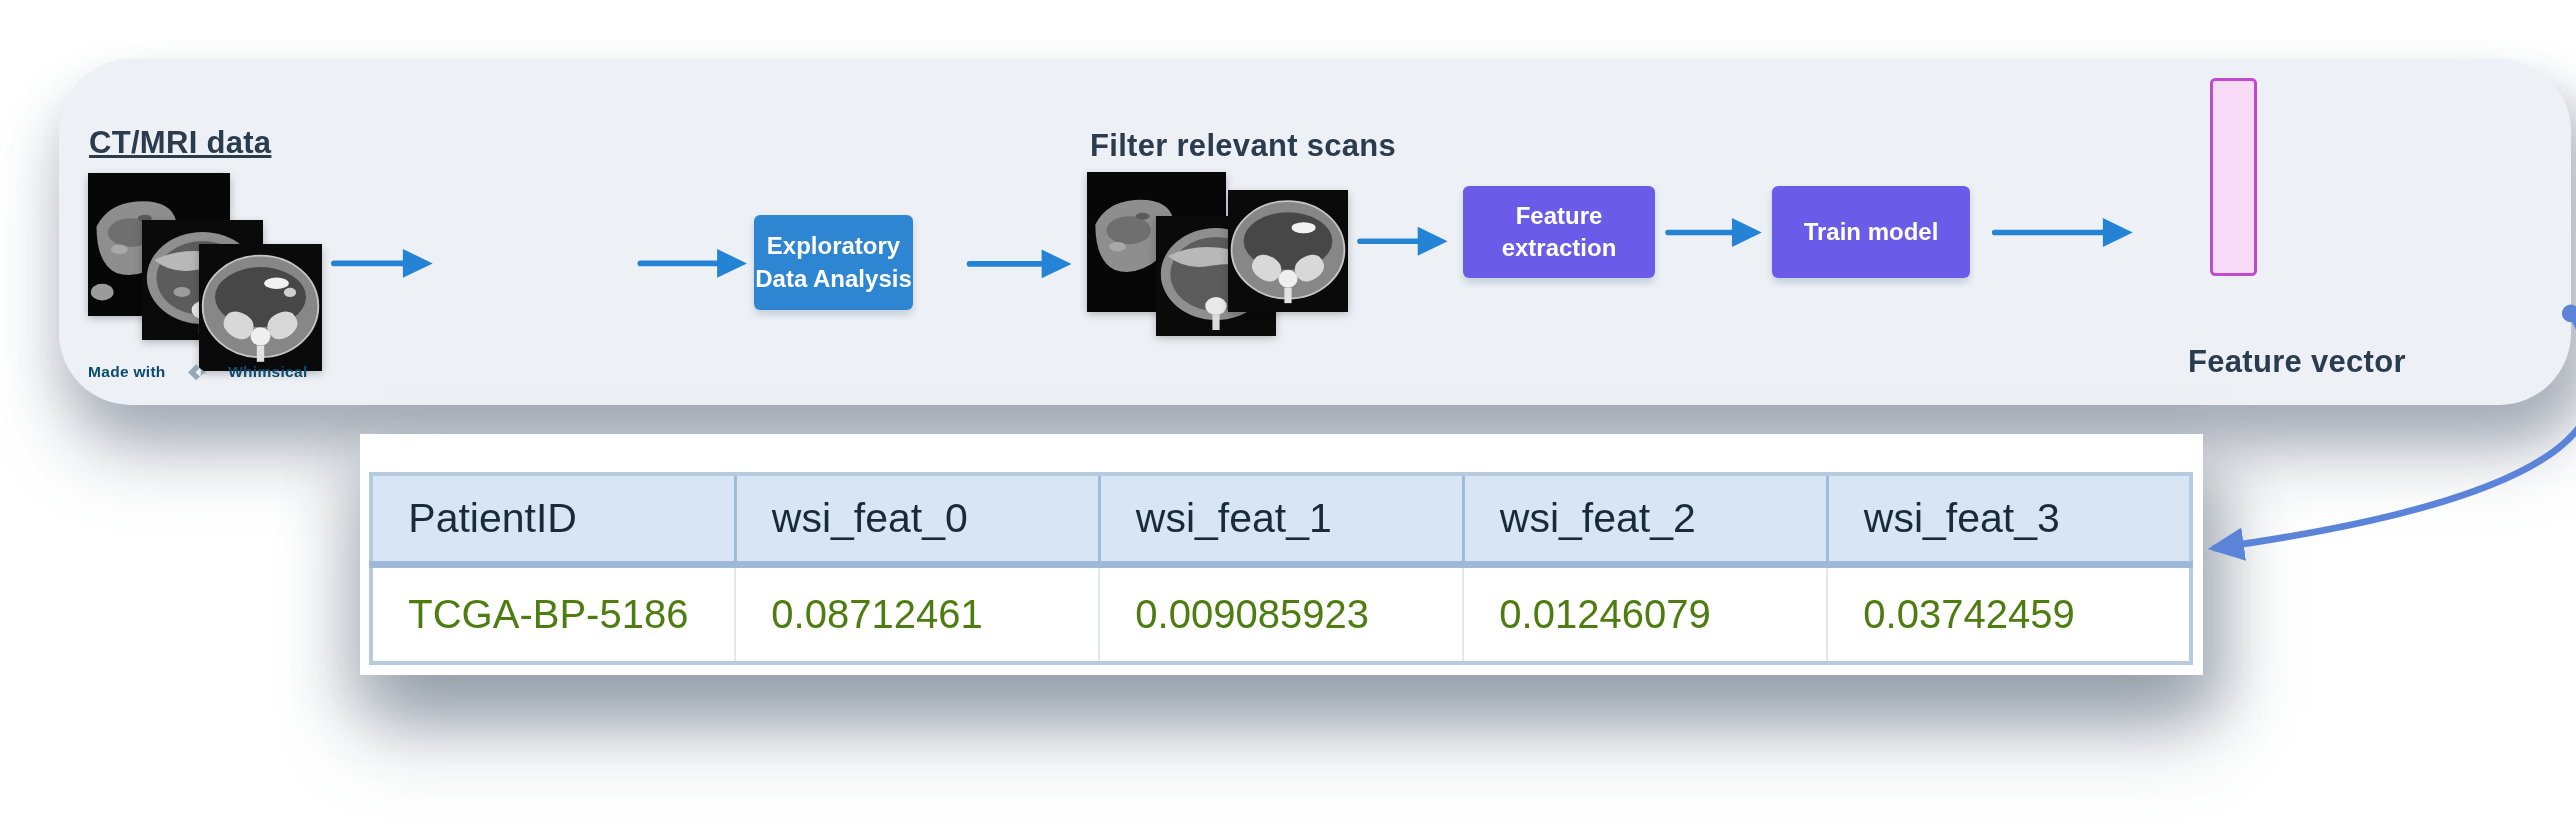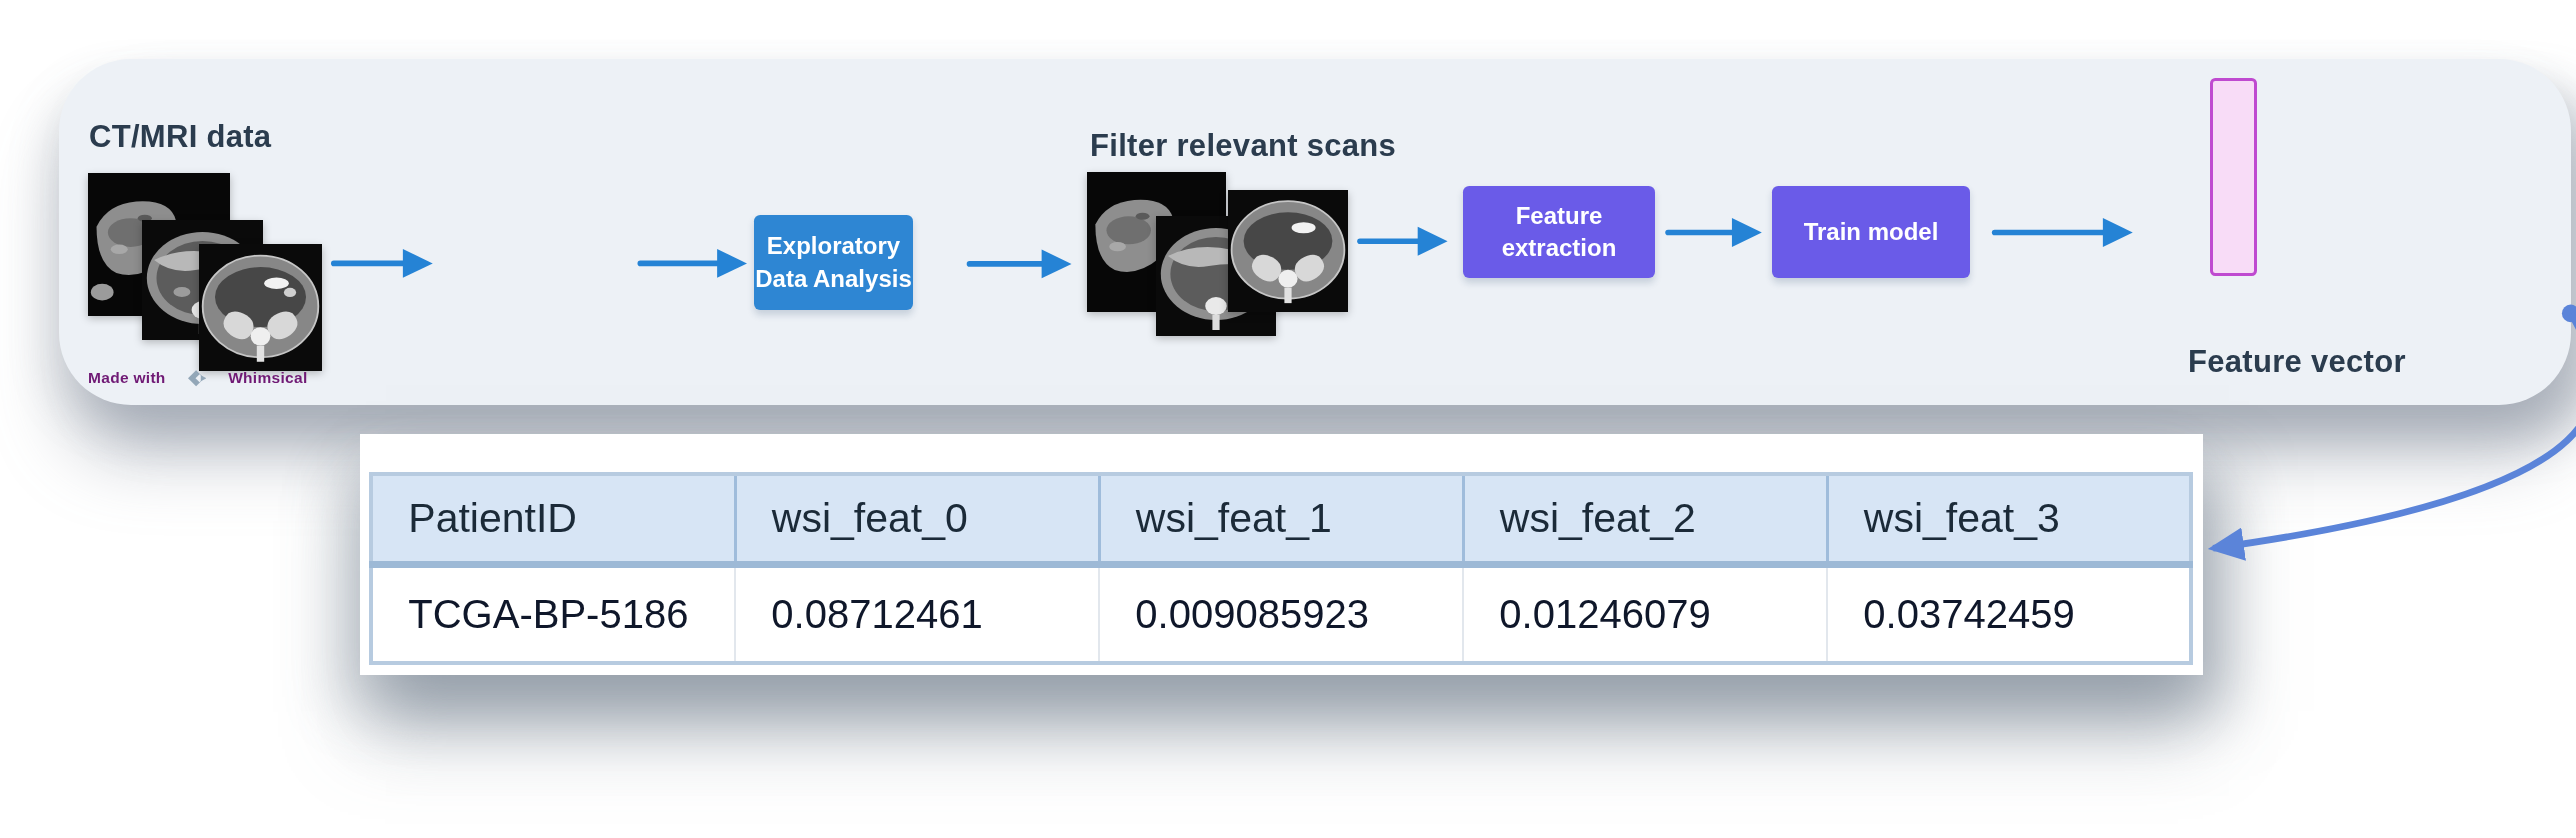--- a/index.html
+++ b/index.html
@@ -36,21 +36,21 @@
 
   .feature-vector-bar {
     position:absolute; left:2210px; top:78px; width:47px; height:198px;
     background:var(--vector-fill, #f8dcf7);
     border:3.1px solid var(--vector-border, #bf4ad0);
     border-radius:5.2px; box-sizing:border-box;
   }
 
   .watermark {
     position:absolute; left:89px; top:364px; display:flex; align-items:center; gap:22px;
-    color:#701a75; font-size:15.5px; font-weight:700; letter-spacing:0.3px;margin-top:6px;
+    color:#0c4a6e; font-size:15.5px; font-weight:700; letter-spacing:0.3px;
   }
   .watermark svg { display:block; }
 
   
   .overlay { position:absolute; left:0; top:0; width:2634px; height:839px; pointer-events:none; z-index:6; }
 
   
   .table-card {
     position:absolute; left:360px; top:434px; z-index:4;
     background:#ffffff; padding:9.3px;
@@ -68,34 +68,34 @@
   .feature-table th {
     height:85px; background:var(--table-header-bg, #d7e5f5);
     border-right:3.1px solid #9fbcdb; border-bottom:7.2px solid #9db9d6;
     font-size:41px; font-weight:400; color:#1b2a38;
     text-align:left; padding:0 0 0 35px; vertical-align:middle; white-space:nowrap;
   }
   .feature-table th:last-child { border-right:none; }
   .feature-table td {
     height:93px; background:#ffffff;
     border-right:2.1px solid #e2e7ed; border-bottom:5.2px solid #dde8f2;
-    font-size:40px; font-weight:400; color:#0f172a;
+    font-size:40px; font-weight:400; color:#4d7c0f;
     text-align:left; padding:0 8px 0 35px; vertical-align:middle; white-space:nowrap;
   }
   .feature-table td:last-child { border-right:none; }
   .feature-table tr:last-child td { border-bottom:none; }
 </style>
 </head>
 <body>
 
 <div class="stage">
 
   <div class="panel">
 
-    <div class="section-label" style="left:30px; top:60px;">CT/MRI data</div>
+    <div class="section-label" style="left:30px; top:66px;text-decoration:underline;">CT/MRI data</div>
 
     <div>
       <svg class="ct-img" style="left:29px; top:114px;" width="142" height="143" viewBox="0 0 100 120" preserveAspectRatio="none">
         <rect width="100" height="120" fill="#070707"></rect>
         <path d="M6 45 Q14 26 34 24 Q58 22 62 40 Q66 58 52 74 Q36 90 20 84 Q6 76 6 45 Z" fill="#8e8e8e"></path>
         <ellipse cx="30" cy="50" rx="16" ry="12" fill="#6f6f6f"></ellipse>
         <ellipse cx="22" cy="64" rx="6" ry="4" fill="#a8a8a8"></ellipse>
         <ellipse cx="40" cy="38" rx="5" ry="3" fill="#5a5a5a"></ellipse>
         <ellipse cx="10" cy="100" rx="8" ry="7" fill="#9b9b9b"></ellipse>
       </svg>

